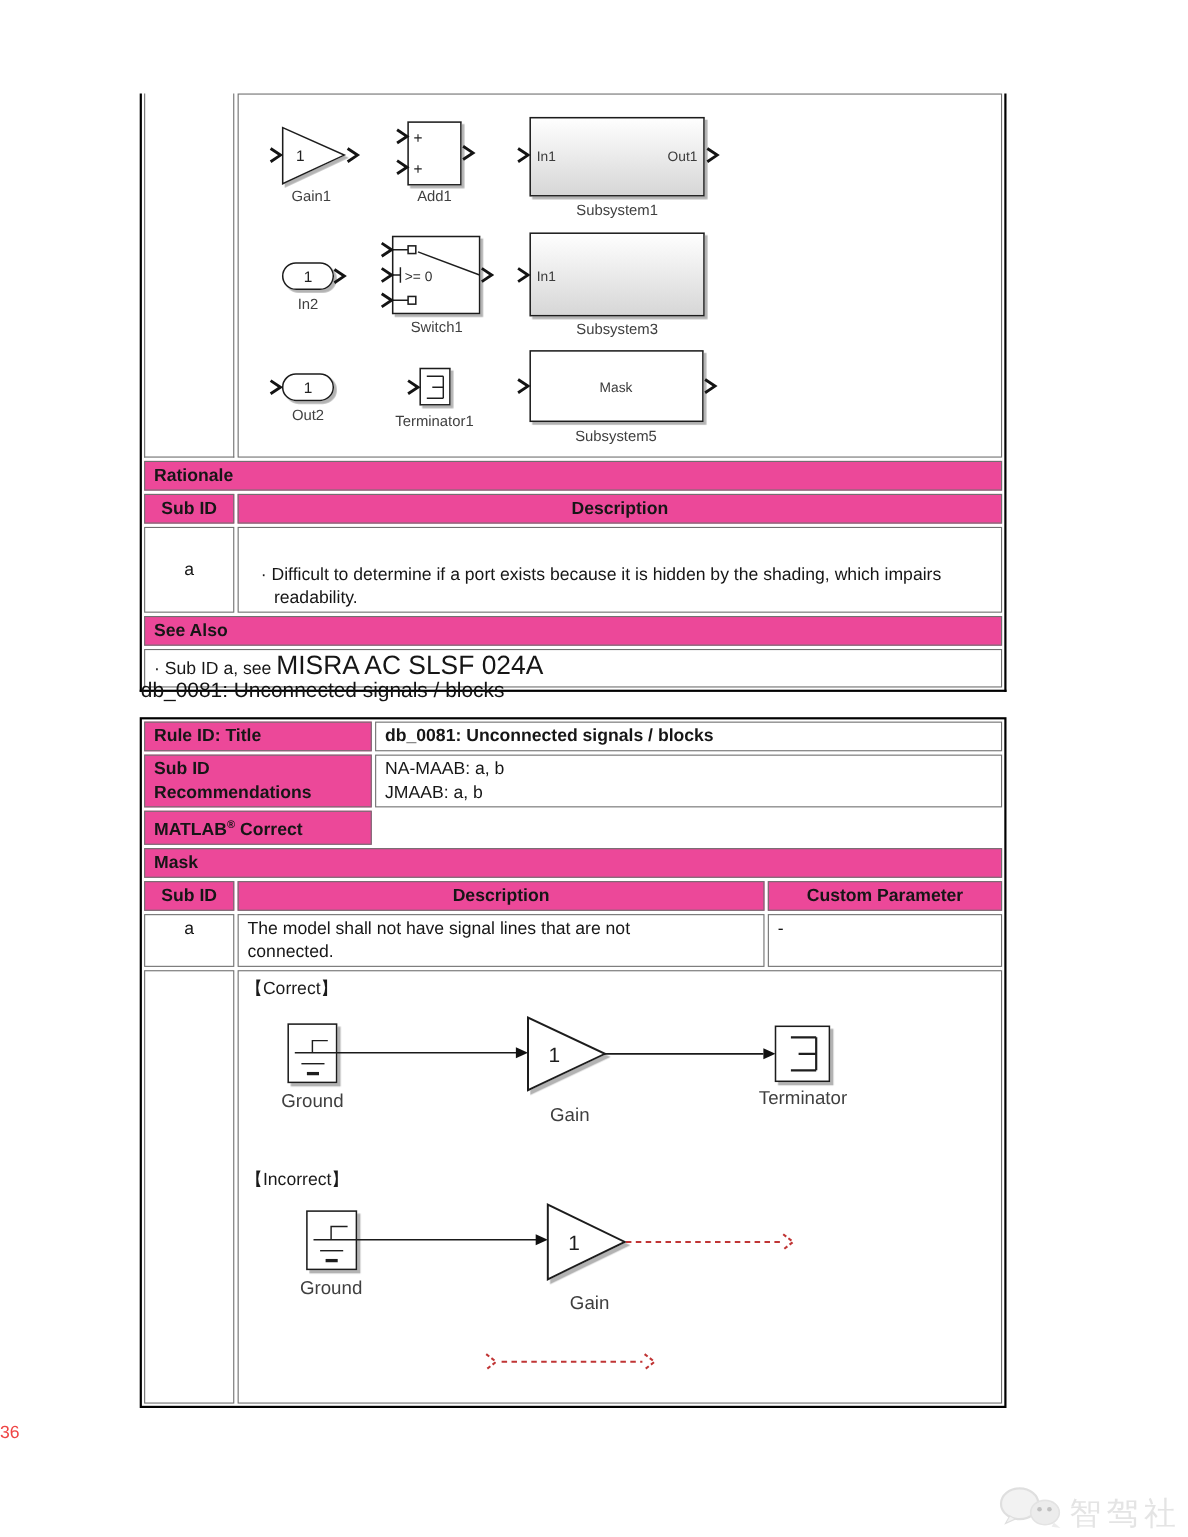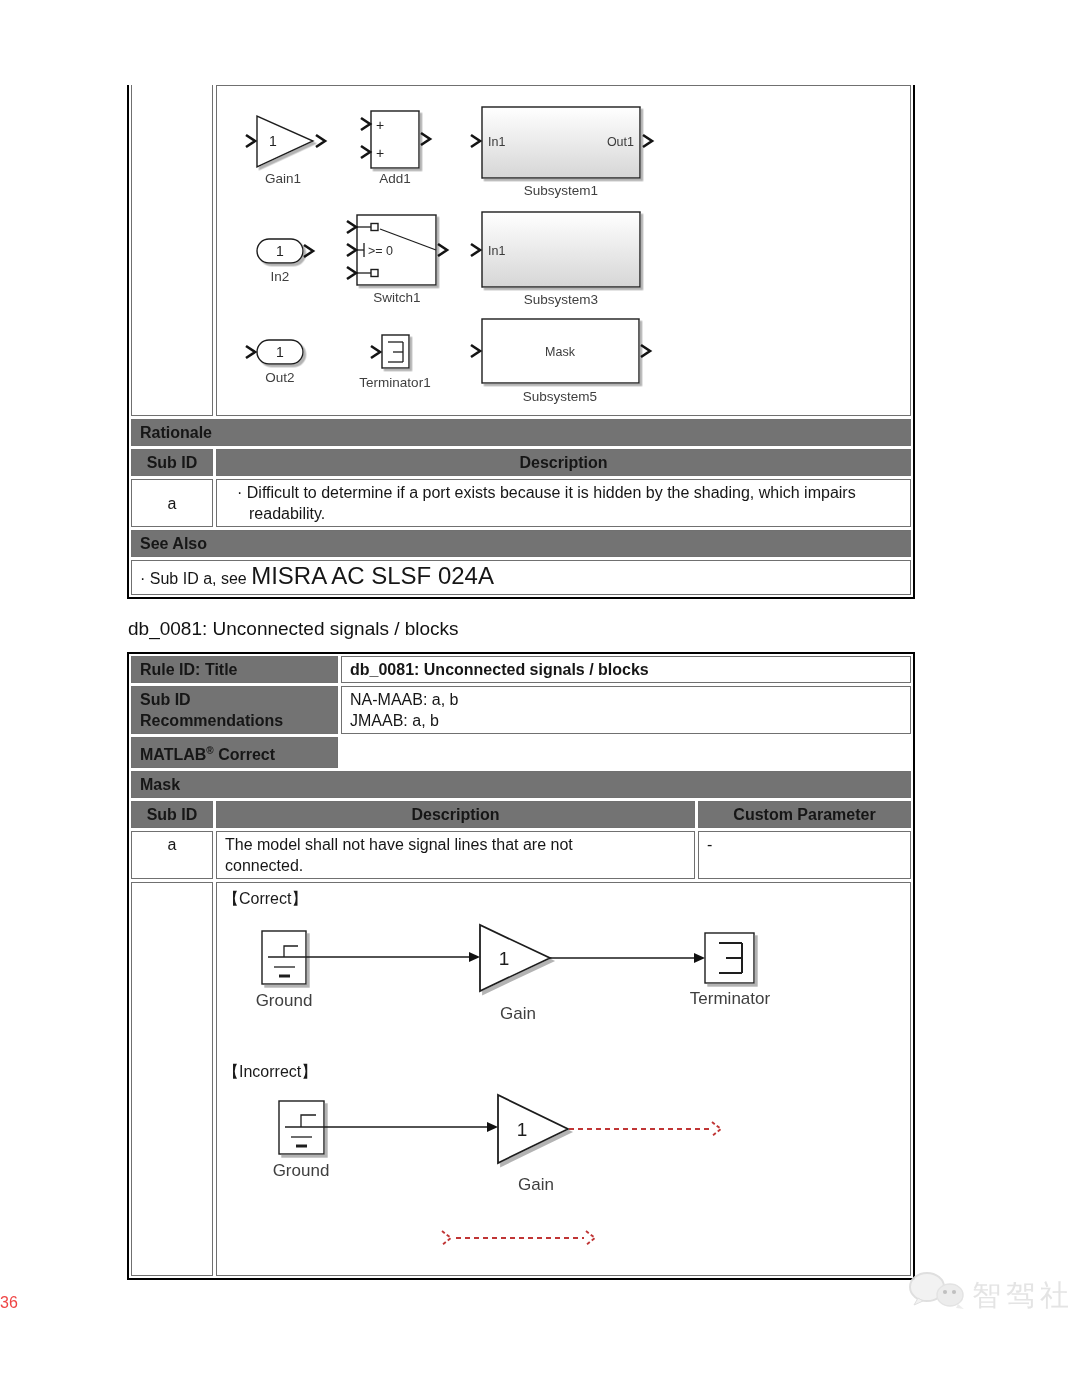--- a/index.html
+++ b/index.html
@@ -13,21 +13,21 @@
     border:2px solid #000000; padding:2px;
     display:flex; flex-direction:column; gap:3px;
   }
   .tbl.no-top { border-top:none; padding-top:0; }
   .trow { display:flex; gap:3px; }
   .cell {
     box-sizing:border-box; border:1px solid #707070;
     padding:2px 8px; font-size:16px; line-height:21px; color:#161616;
     background:#ffffff;
   }
-  .hdr { background:#737373; font-weight:bold; }
+  .hdr { background:#ec4899; font-weight:bold; }
   .c   { text-align:center; }
   .vc  { display:flex; align-items:center; justify-content:center; }
   .grow{ flex:1 1 auto; min-width:0; }
   .w82 { flex:0 0 82px; width:82px; }
   .w207{ flex:0 0 207px; width:207px; }
   .w213{ flex:0 0 213px; width:213px; }
   .pre { white-space:pre-line; }
   .imgcell { padding:0; overflow:hidden; }
   .no-border-top { border-top:none; }
   .bullet { padding-left:24px; text-indent:-12px; }
@@ -35,21 +35,21 @@
   .sup { font-size:10px; vertical-align:super; }
 
   #section-heading {
     position:absolute; left:128px; top:618px;
     font-size:19px; color:#111111;
   }
   #page-number {
     position:absolute; left:0; top:1294px; width:100%;
     text-align:left; font-size:16px; color:#ef4444;
   }
-  #watermark { position:absolute; right:10px; top:1268px; opacity:0.95; }
+  #watermark { position:absolute; right:10px; top:1348px; opacity:0.95; }
   #watermark text {
     font-family:"Liberation Sans", sans-serif;
   }
 
   svg { display:block; }
   
   .t-val  { font-size:14px; fill:#222222; text-anchor:middle; font-family:"Liberation Sans",sans-serif; }
   .t-lbl  { font-size:13.5px; fill:#3f3f3f; text-anchor:middle; font-family:"Liberation Sans",sans-serif; }
   .t-port { font-size:12.5px; fill:#3b3b3b; font-family:"Liberation Sans",sans-serif; }
   .t-cond { font-size:12.5px; fill:#2f2f2f; font-family:"Liberation Sans",sans-serif; }
@@ -177,21 +177,21 @@
     <div class="trow">
       <div class="cell grow hdr">Rationale</div>
     </div>
     <div class="trow">
       <div class="cell w82 hdr c">Sub ID</div>
       <div class="cell grow hdr c">Description</div>
     </div>
     <div class="trow">
       <div class="cell w82 vc">a</div>
       <div class="cell grow">
-        <div class="bullet" style="max-width:632px;">· Difficult to determine if a port exists because it is hidden by the shading, which impairs readability.</div>
+        <div class="bullet" style="max-width:632px;margin-top:30px;">· Difficult to determine if a port exists because it is hidden by the shading, which impairs readability.</div>
       </div>
     </div>
 
     <div class="trow">
       <div class="cell grow hdr">See Also</div>
     </div>
     <div class="trow">
       <div class="cell grow" style="line-height:26px;">
         <span>· Sub ID a, see </span><span class="seealso-big">MISRA AC SLSF 024A</span>
       </div>

